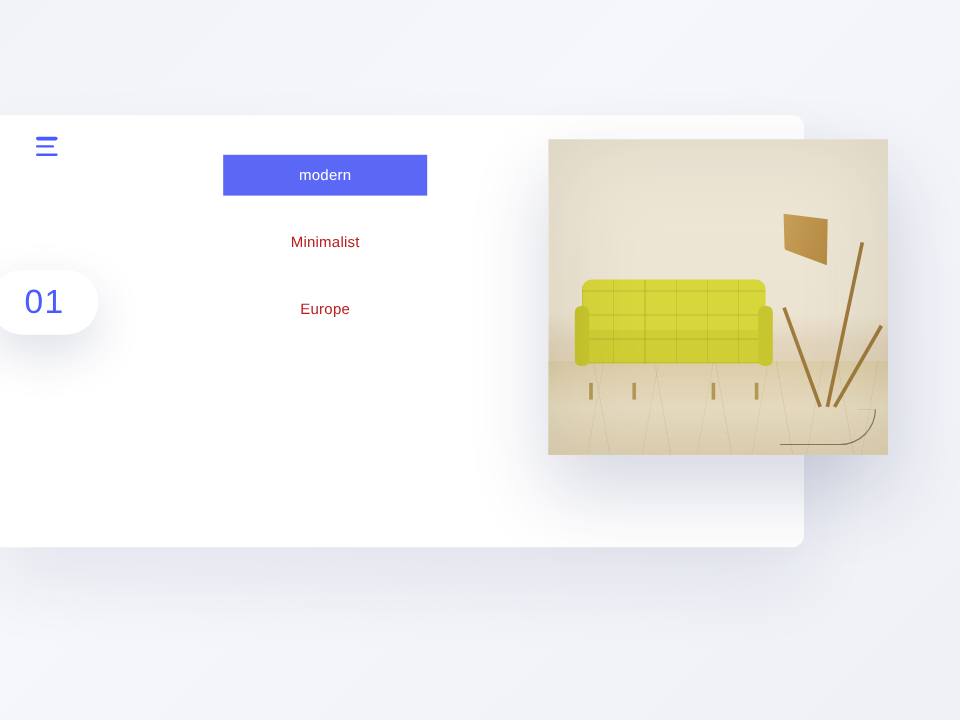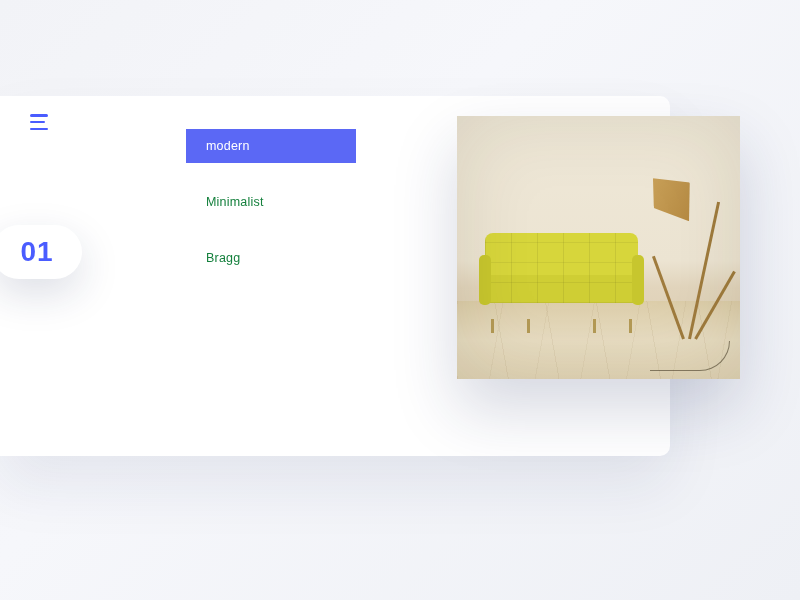--- a/index.html
+++ b/index.html
@@ -43,24 +43,25 @@
   .hamburger span:nth-child(1){ width: 18px; }
   .hamburger span:nth-child(2){ width: 15px; }
   .hamburger span:nth-child(3){ width: 18px; }
 
   
   .styles {
     position: absolute;
     left: 186px;
     top: 33px;
     width: 170px;
+    text-align: center;
   }
   .style-item {
     font-size: 12.5px;
-    color: #15803d;
+    color: #b91c1c;
     padding: 10px 20px;
     margin-bottom: 22px;
     cursor: pointer;
     letter-spacing: 0.2px;
   }
   .style-item.active {
     background: #5b68f5;
     color: #ffffff;
     margin-bottom: 22px;
   }
@@ -74,21 +75,21 @@
     height: 54px;
     background: #ffffff;
     border-radius: 40px;
     box-shadow: 0 15px 40px rgba(30, 40, 90, 0.15);
     display: flex;
     align-items: center;
     justify-content: center;
   }
   .page-number {
     font-size: 28px;
-    font-weight: 700;
+    font-weight: 400;
     color: #4a5cff;
     letter-spacing: 1px;
   }
 
   
   .product {
     position: absolute;
     left: 457px;
     top: 116px;
     width: 283px;
@@ -217,21 +218,21 @@
 
   <div class="hamburger">
     <span></span>
       <span></span>
       <span></span>
   </div>
 
   <div class="styles">
     <div class="style-item active">modern</div>
     <div class="style-item">Minimalist</div>
-    <div class="style-item">Bragg</div>
+    <div class="style-item">Europe</div>
   </div>
 
 </div>
 
 <div class="page-pill">
   <span class="page-number">01</span>
 </div>
 
 <div class="product">
   <div class="floor-lines"></div>

